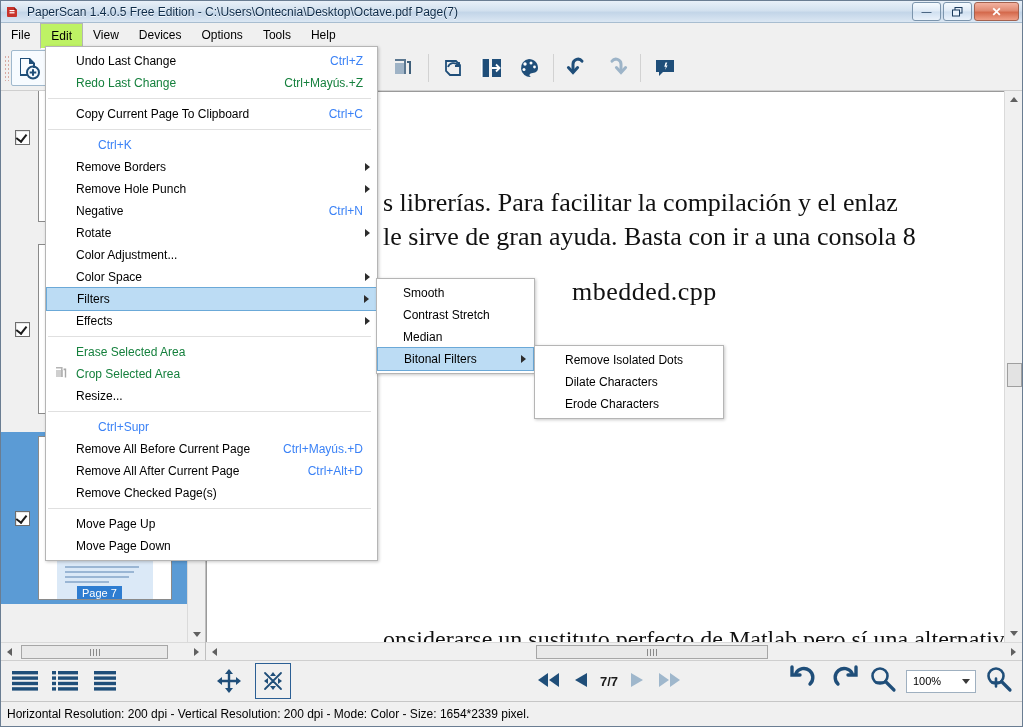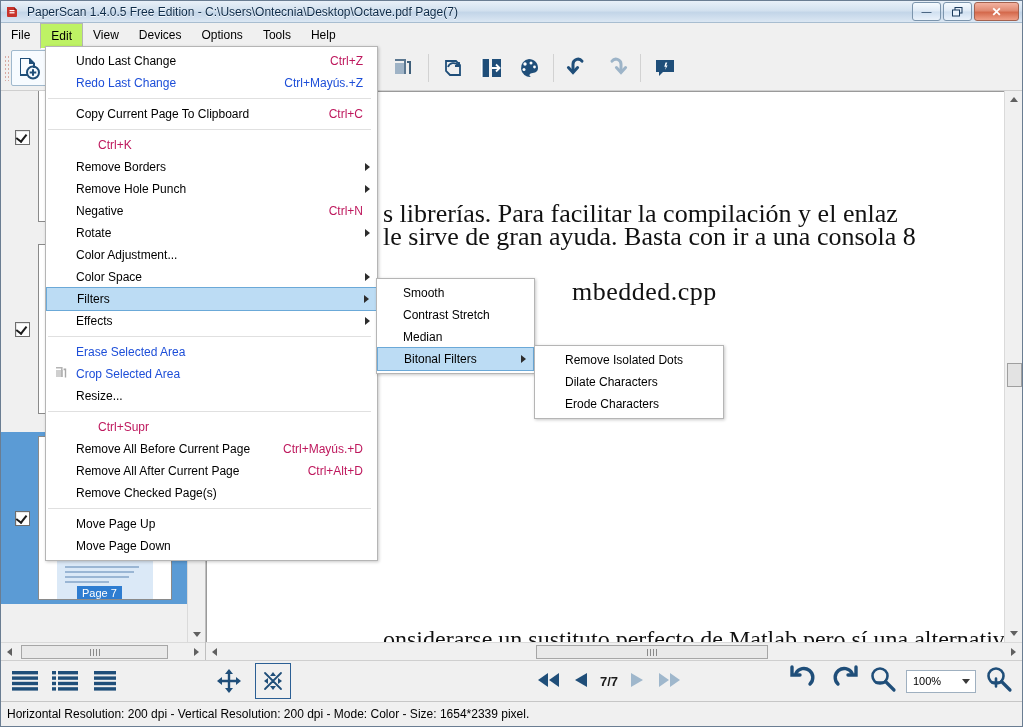--- a/index.html
+++ b/index.html
@@ -320,23 +320,23 @@
   }
   .menu .row {
     height: 22px;
     display: flex; align-items: center;
     padding: 0 14px 0 0;
     position: relative;
     white-space: nowrap;
   }
   .menu .row .gutter { width: 30px; flex: none; position: relative; height: 100%; }
   .menu .row .lbl { flex: 1 1 auto; font-size: 12px; }
-  .menu .row .accel { font-size: 12px; padding-left: 22px; color: #be185d; }
+  .menu .row .accel { font-size: 12px; padding-left: 22px; color: #3b82f6; }
   .menu .row.disabled .lbl,
-  .menu .row.disabled .accel { color: #1d4ed8; }
+  .menu .row.disabled .accel { color: #15803d; }
   .menu .row.selected {
     background: #bcdcf4;
     border: 1px solid #6ba9d8;
     margin: -1px 0;
     height: 22px;
   }
   .menu .row .sub {
     position: absolute; right: 7px; top: 7px;
     border-top: 4px solid transparent; border-bottom: 4px solid transparent;
     border-left: 5px solid #2d2d2d;
@@ -550,21 +550,21 @@
         <div class="sb-arrow right">
             <span class="tri tri-right"></span>
           </div>
       </div>
     </div>
 
     <div class="viewer">
       <div class="canvaswrap">
         <div class="page">
           <div class="doc-line" style="left:58px; top:-10px; font-size:25px; font-family:'Liberation Serif',serif;">s(3);</div>
-          <div class="doc-line" style="left:176px; top:107px; font-size:26px;">s librerías.  Para facilitar la compilación y el enlaz</div>
+          <div class="doc-line" style="left:176px; top:96px; font-size:26px;">s librerías.  Para facilitar la compilación y el enlaz</div>
           <div class="doc-line" style="left:176px; top:130px; font-size:26px;">le sirve de gran ayuda. Basta con ir a una consola 8</div>
           <div class="doc-line" style="left:365px; top:185px; font-size:26px; font-family:'Liberation Serif',serif; letter-spacing:0.5px;">mbedded.cpp</div>
           <div class="doc-line" style="left:176px; top:534px; font-size:24px;">onsiderarse un sustituto perfecto de Matlab pero sí una alternativ</div>
         </div>
         <div class="vsb" style="border-left:1px solid #dadada;">
           <div class="sb-arrow up">
               <span class="tri tri-up"></span>
             </div>
           <div class="sb-thumb" style="top:272px;height:22px;background:#e3e3e3;"></div>
           <div class="sb-arrow down">

